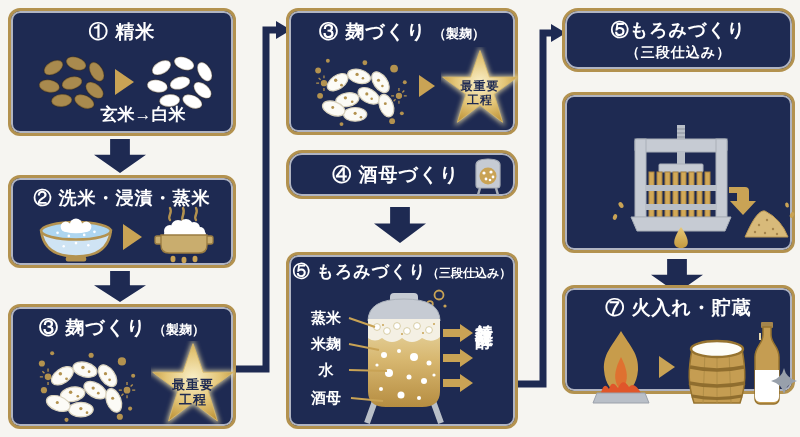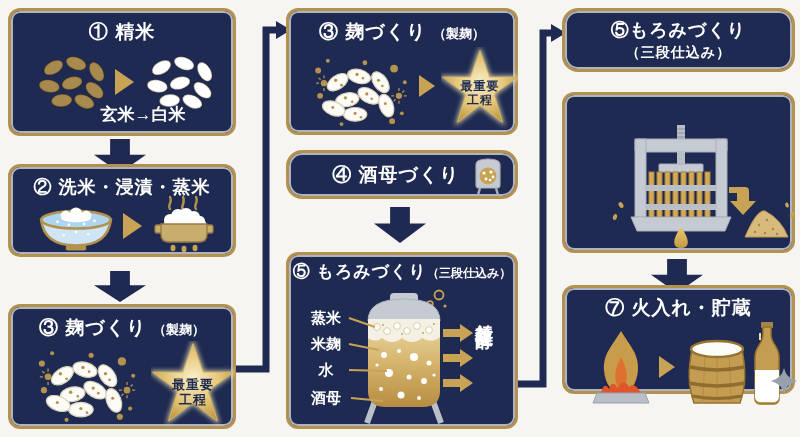--- a/index.html
+++ b/index.html
@@ -150,21 +150,21 @@
     </svg>
     <div class="tri" style="left:104px;top:58px"></div>
     <svg class="abs" style="left:134px;top:44px;color:#ffffff" width="72" height="54" viewBox="0 0 70 52">
       <use href="#grain-cluster"></use>
     </svg>
     <div class="caption" style="bottom:7px">玄米→白米</div>
   </div>
 
   <div class="darr" style="left:94px;top:139px;width:52px;height:34px"></div>
 
-  <div class="box" style="left:8px;top:164px;width:228px;height:93px">
+  <div class="box" style="left:8px;top:175px;width:228px;height:93px">
     <div class="title" style="top:8px;font-size:18px">② 洗米・浸漬・蒸米</div>
     <svg class="abs" style="left:24px;top:36px" width="82" height="50" viewBox="0 0 80 48">
       <path d="M6 16 C8 33 20 41 40 41 C60 41 72 33 74 16 Z" fill="#cfe4f4" stroke="#b3924f" stroke-width="2.5"></path>
       <ellipse cx="40" cy="16" rx="34" ry="8.5" fill="#aed6f0" stroke="#b3924f" stroke-width="2.5"></ellipse>
       <circle cx="30" cy="12" r="5" fill="#ffffff"></circle>
         <circle cx="40" cy="10" r="6" fill="#ffffff"></circle>
         <circle cx="50" cy="12" r="5" fill="#ffffff"></circle>
       <ellipse cx="40" cy="14" rx="14" ry="4.5" fill="#ffffff"></ellipse>
       <g fill="#ffffff">
           <circle cx="22" cy="18" r="1.3"></circle>

